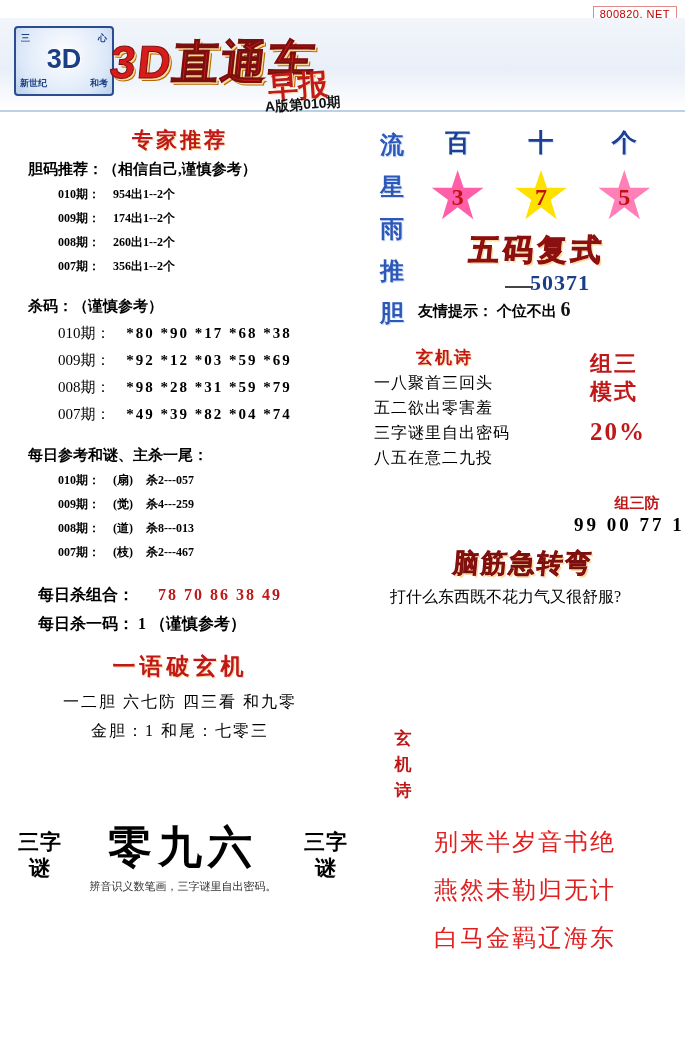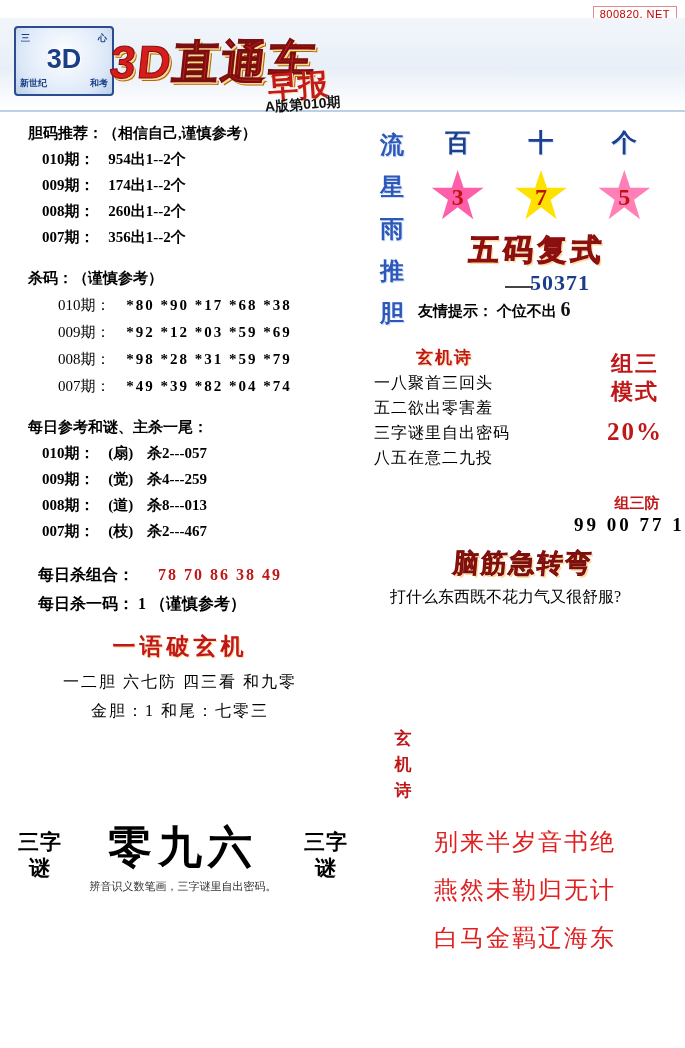--- a/index.html
+++ b/index.html
@@ -75,21 +75,21 @@
 
   
   .left{position:absolute;left:0;top:118px;width:360px;}
   .sec-title{
     text-align:center;font-size:21px;font-weight:bold;color:#c01818;
     letter-spacing:3px;margin:8px 0 6px 0;
     text-shadow:1px 1px 0 #ffd9a0;
     font-family:"Liberation Sans","DejaVu Sans",sans-serif;
   }
   .lbl{font-size:15px;font-weight:bold;margin:6px 0 2px 28px;}
-  .row{font-size:15px;margin:7px 0 0 0;padding-left:42px;}
+  .row{font-size:12px;margin:7px 0 0 0;padding-left:58px;}
   .row .issue{font-weight:bold;}
   .row .val{margin-left:10px;font-weight:bold;}
   .spacer{height:16px;}
 
   .kill-row{font-size:15px;margin:8px 0 0 0;padding-left:58px;}
   .kill-row .nums{margin-left:12px;letter-spacing:2px;font-weight:bold;}
 
   .daily{font-size:16px;font-weight:bold;margin:8px 0 0 38px;}
   .daily .red{color:#c01818;letter-spacing:2px;margin-left:20px;}
 
@@ -176,21 +176,21 @@
   .xuanji-title{
     position:absolute;left:56px;top:228px;
     font-size:17px;font-weight:bold;color:#c01818;letter-spacing:2px;
     text-shadow:1px 1px 0 #ffd9a0;
   }
   .poem{
     position:absolute;left:14px;top:252px;width:210px;
     font-size:16px;line-height:25px;letter-spacing:1px;
   }
   .zusan{
-    position:absolute;left:230px;top:232px;width:90px;text-align:center;
+    position:absolute;left:230px;top:232px;width:90px;text-align:left;
     font-size:22px;font-weight:bold;color:#c01818;line-height:28px;
     letter-spacing:2px;
   }
   .zusan .pct{font-size:25px;display:block;margin-top:12px;}
   .zusanfang-t{
     position:absolute;left:222px;top:376px;width:110px;text-align:center;
     font-size:15px;font-weight:bold;color:#c01818;
   }
   .zusanfang-n{
     position:absolute;left:200px;top:396px;width:150px;text-align:center;
@@ -234,20 +234,21 @@
       <span class="cn c4">和考</span>
       <span class="big">3D</span>
     </div>
     <div class="title-main">3D直通车</div>
     <div class="title-sub">早报</div>
     <div class="title-issue">A版第010期</div>
   </div>
 
   <div class="left">
 
+    <div class="sec-title">专家推荐</div>
 
     <div class="lbl">胆码推荐：（相信自己,谨慎参考）</div>
     <div class="row">
       <span class="issue">010期：</span>
       <span class="val">954出1--2个</span>
     </div>
     <div class="row">
       <span class="issue">009期：</span>
       <span class="val">174出1--2个</span>
     </div>

